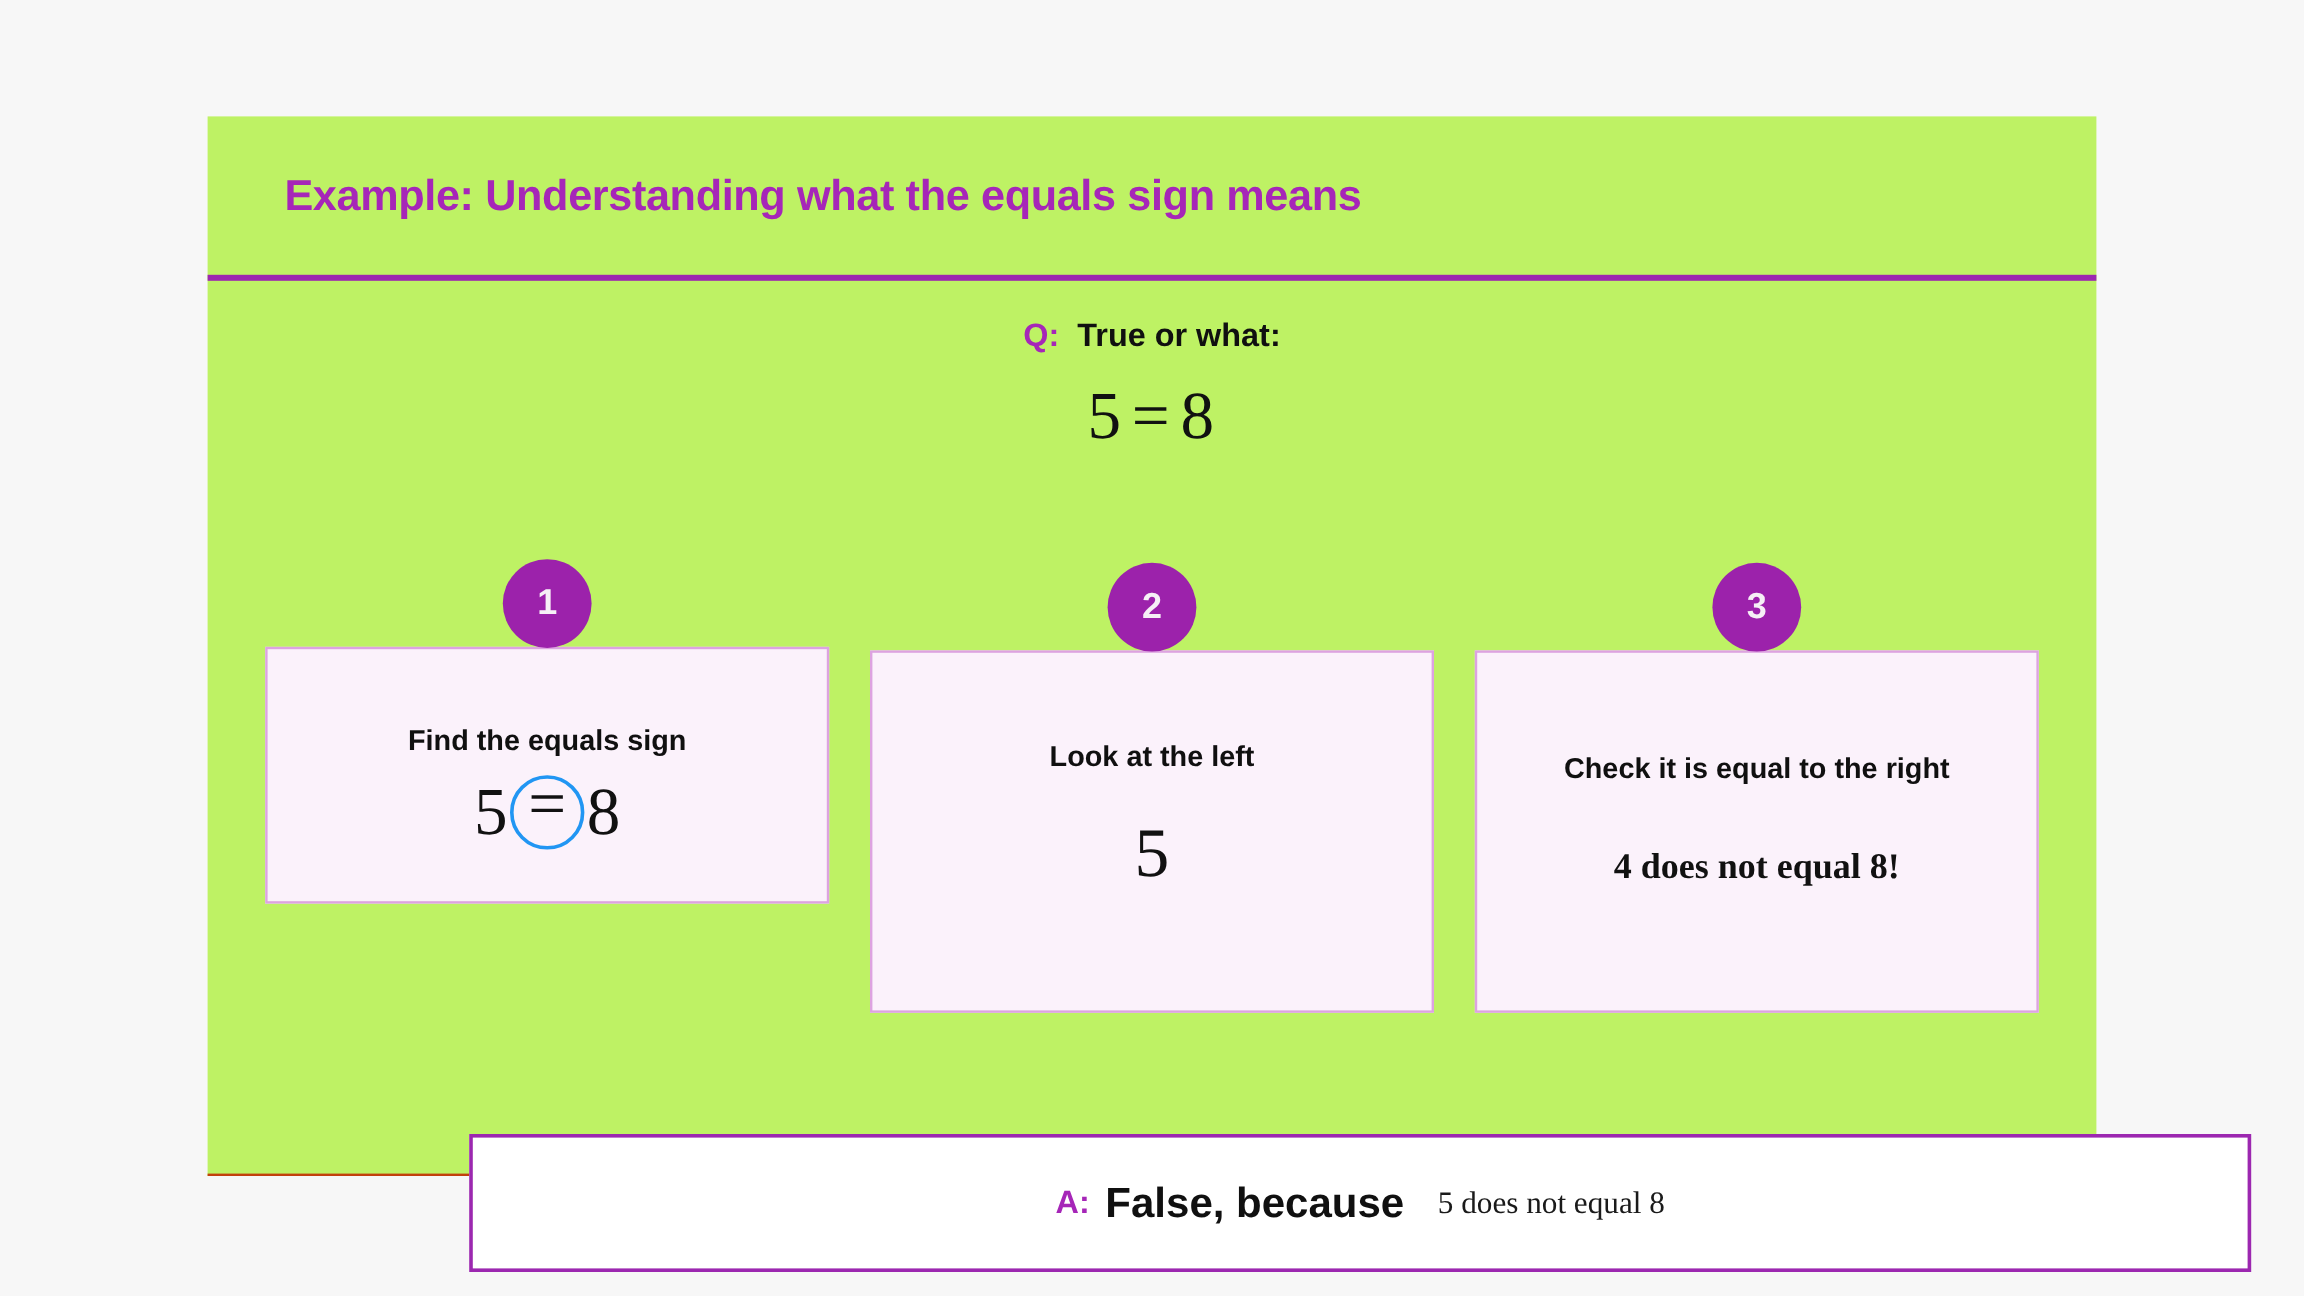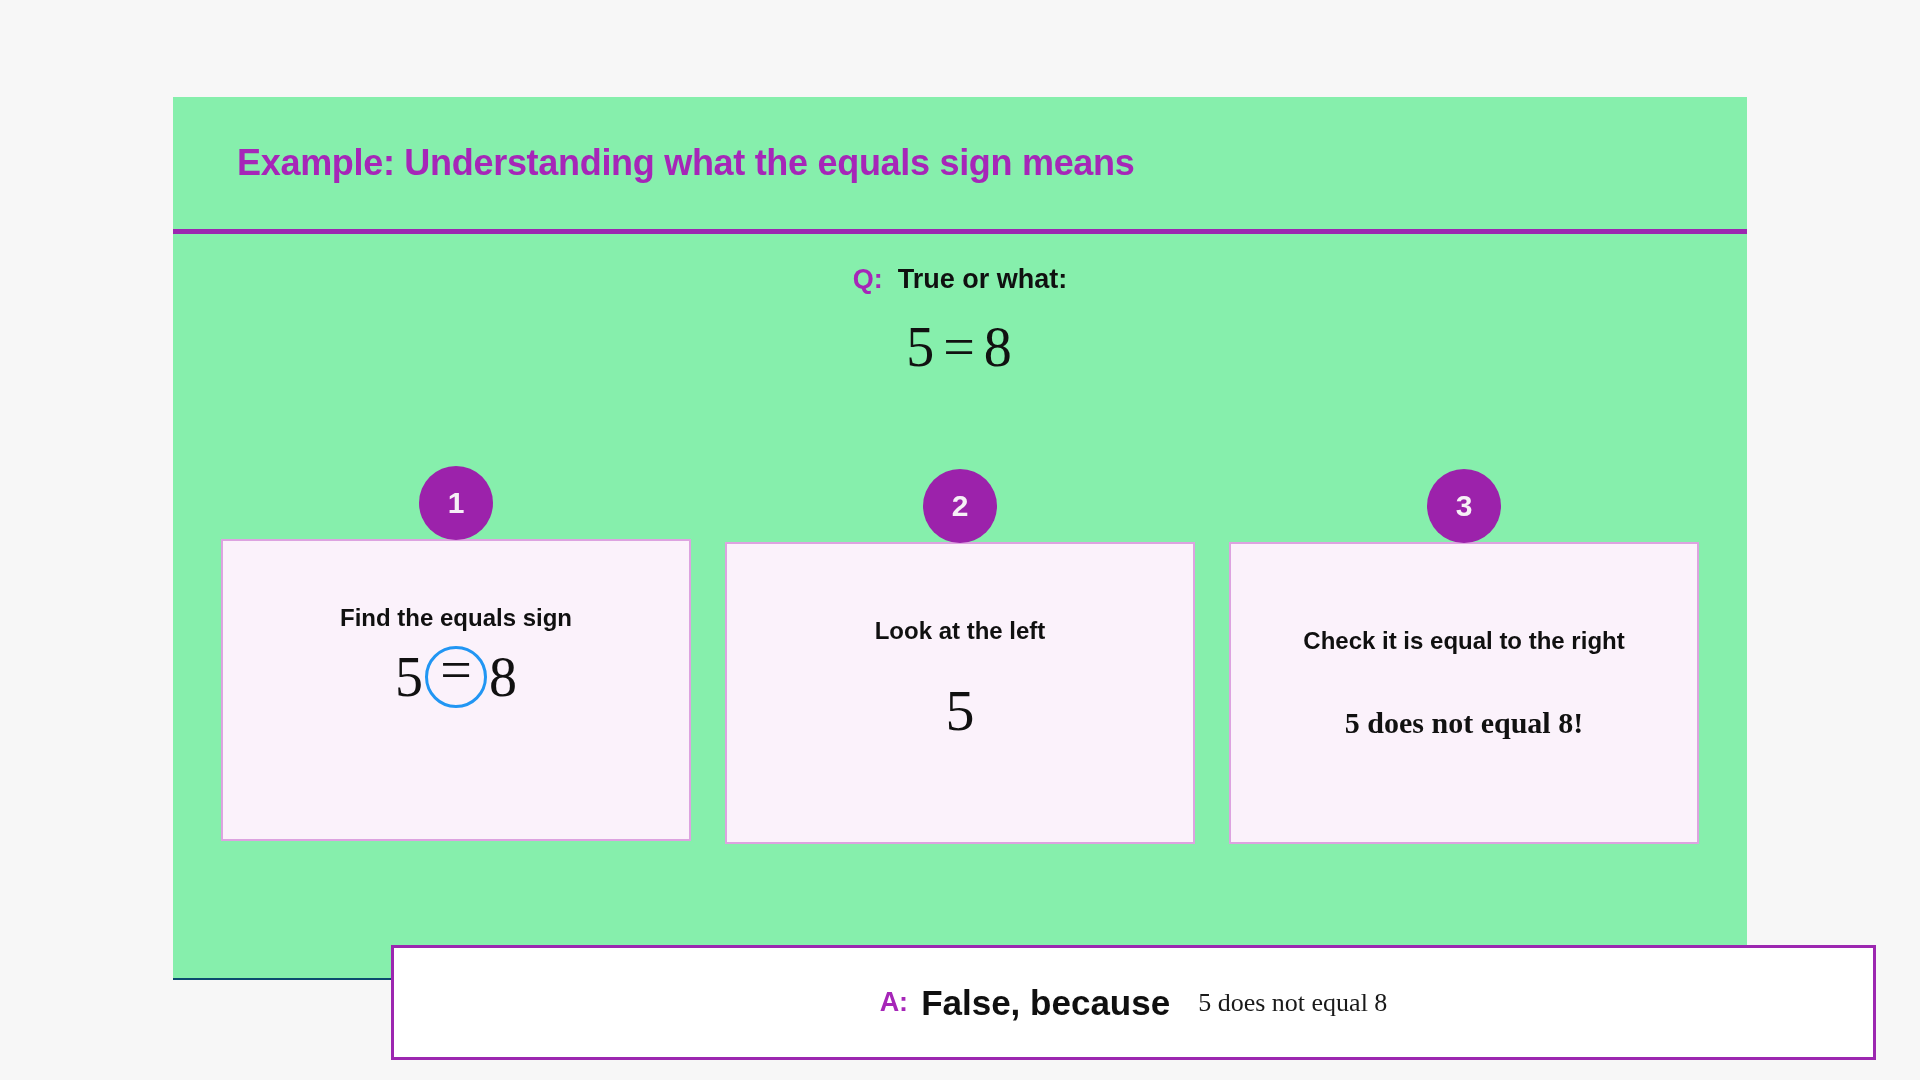--- a/index.html
+++ b/index.html
@@ -19,22 +19,22 @@
     background: #f7f7f7;
   }
 
   
   .worksheet {
     position: absolute;
     left: 173px;
     top: 97px;
     width: 1574px;
     height: 883px;
-    background: #86efac;
-    border-bottom: 2px solid #0c4a6e;
+    background: #bef264;
+    border-bottom: 2px solid #c2410c;
   }
 
   
   .header {
     height: 137px;
     padding: 0 64px;
     display: flex;
     align-items: center;
     border-bottom: 5px solid #9c27b0;
   }
@@ -116,21 +116,21 @@
   .step-box {
     margin-top: 37px;
     height: 302px;
     background: #fbf2fb;
     border: 2px solid #dda3e0;
     display: flex;
     flex-direction: column;
     align-items: center;
     padding-top: 62px;
   }
-  .step-1 .step-box { height: 302px; }
+  .step-1 .step-box { height: 214px; }
   .step-2 .step-box { height: 302px; padding-top: 72px; gap: 15px; }
   .step-3 .step-box { height: 302px; padding-top: 82px; gap: 24px; }
 
   .step-title {
     font-size: 24px;
     font-weight: 700;
     color: #101010;
     text-align: center;
     line-height: 1.25;
     padding: 0 10px;
@@ -261,21 +261,21 @@
         <div class="step-box">
           <div class="step-title">Look at the left</div>
           <div class="step-math step-math-2">5</div>
         </div>
       </div>
 
       <div class="step step-3">
         <div class="badge">3</div>
         <div class="step-box">
           <div class="step-title">Check it is equal to the right</div>
-          <div class="step-3-math">5 does not equal 8!</div>
+          <div class="step-3-math">4 does not equal 8!</div>
         </div>
       </div>
 
     </div>
 
     <div class="answer-box">
       <span class="a-label">A:</span>
       <span class="a-bold">False, because</span>
       <span class="a-math">5 does not equal 8</span>
     </div>

